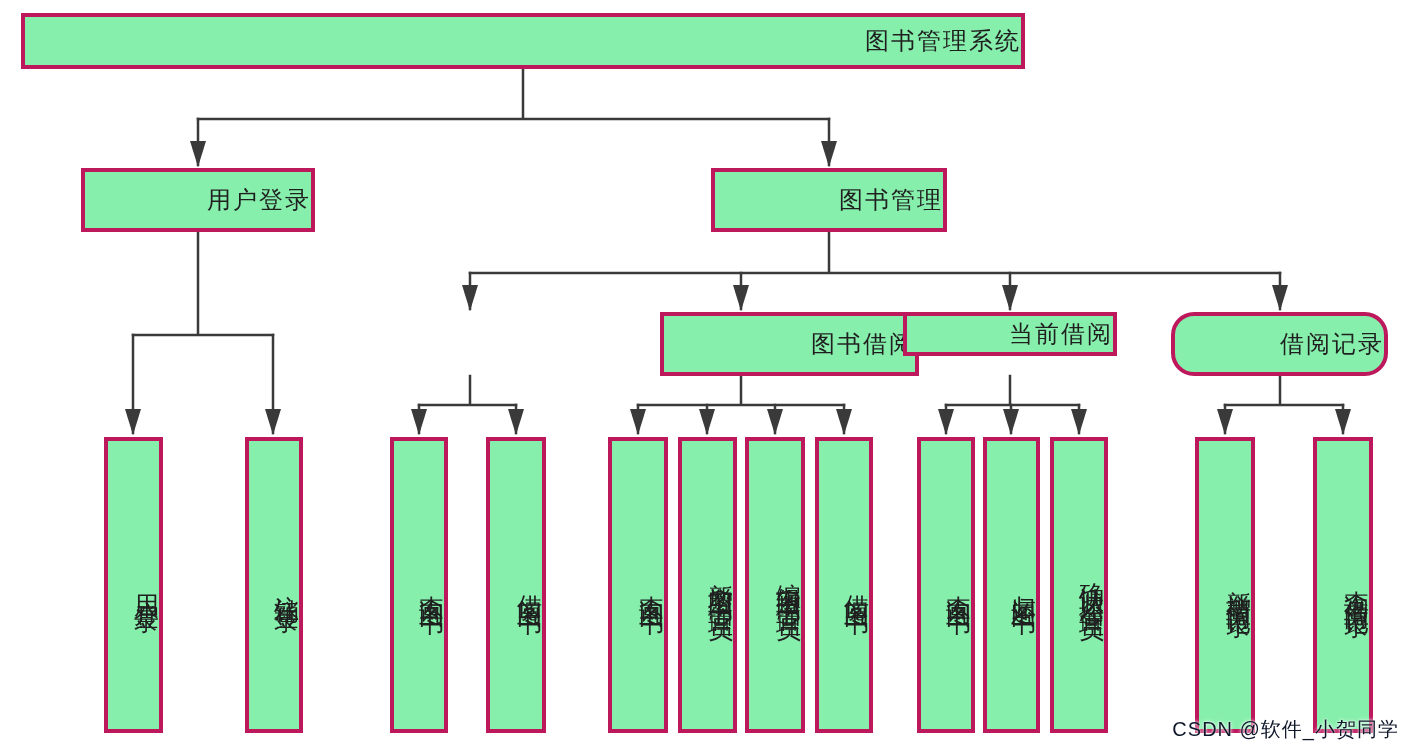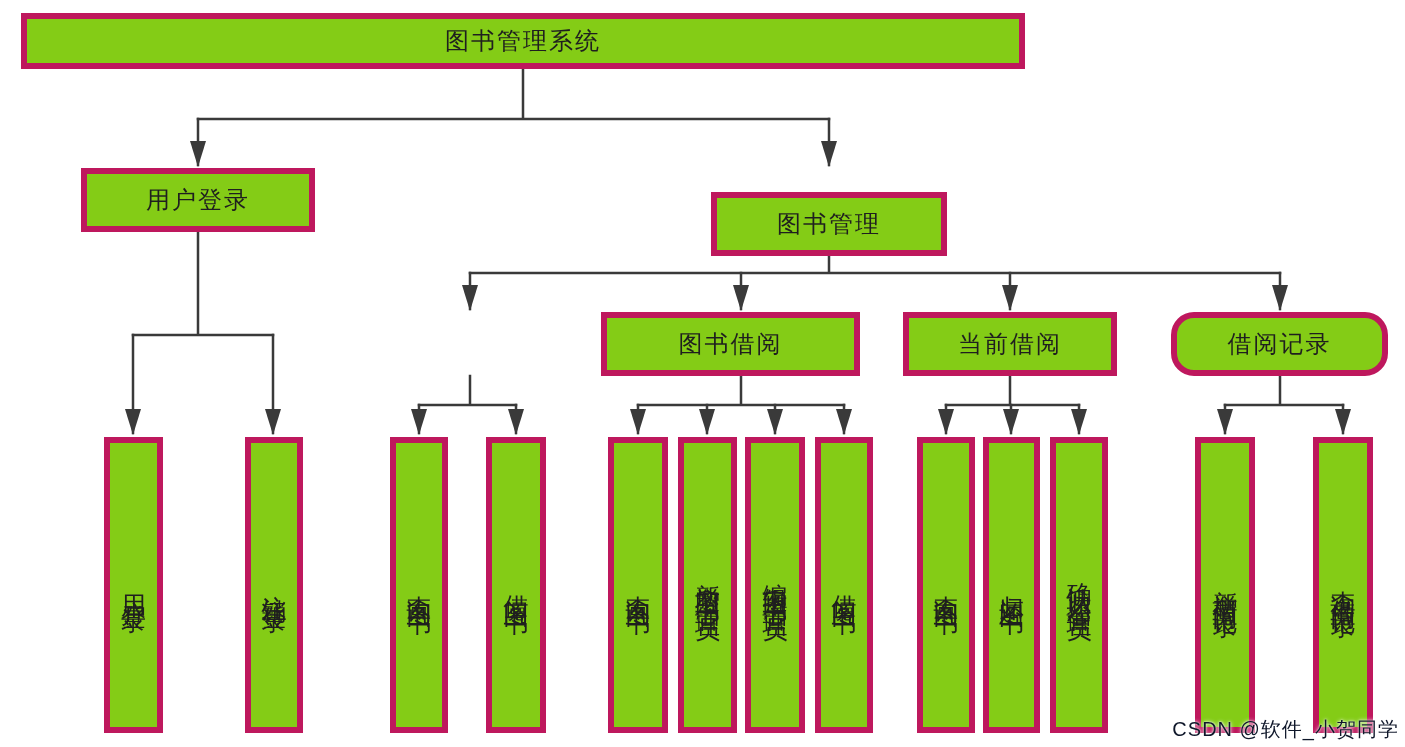--- a/index.html
+++ b/index.html
@@ -7,41 +7,41 @@
     position:relative;
     width:1405px;height:747px;
     background:#ffffff;
     font-family:"Liberation Sans","DejaVu Sans",sans-serif;
     overflow:hidden;
   }
   #wires{position:absolute;left:0;top:0;width:1405px;height:747px;}
   .node{
     position:absolute;
     box-sizing:border-box;
-    border:6px solid #be185d;
-    background:#84cc16;
-    display:flex;align-items:center;justify-content:center;
+    border:4px solid #be185d;
+    background:#86efac;
+    display:flex;align-items:center;justify-content:flex-end;
     color:#1f1f1f;
     text-align:center;
   }
   .h-node{font-size:24px;letter-spacing:2px;}
   .leaf{font-size:25px;}
   .leaf .vtext{
     writing-mode:vertical-rl;
     text-orientation:mixed;
     letter-spacing:5px;
     line-height:1;
   }
   
   #node-root        {left:21px;  top:13px;  width:1004px; height:56px;}
   #node-user-login  {left:81px;  top:168px; width:234px;  height:64px;}
-  #node-book-mgmt   {left:711px; top:168px; width:236px;  height:64px;margin-top:24px;}
+  #node-book-mgmt   {left:711px; top:168px; width:236px;  height:64px;}
   #node-new-book    {left:363px; top:312px; width:214px;  height:64px;}
-  #node-book-borrow {left:601px; top:312px; width:259px;  height:64px;}
-  #node-cur-borrow  {left:903px; top:312px; width:214px;  height:64px;}
+  #node-book-borrow {left:660px; top:312px; width:259px;  height:64px;}
+  #node-cur-borrow  {left:903px; top:312px; width:214px;  height:44px;}
   #node-rec         {left:1171px;top:312px; width:217px;  height:64px;border-radius:23px;}
   .leaf{top:437px;height:296px;}
   #leaf-a1{left:104px; width:59px;}
   #leaf-a2{left:245px; width:58px;}
   #leaf-b1{left:390px; width:58px;}
   #leaf-b2{left:486px; width:60px;}
   #leaf-c1{left:608px; width:60px;}
   #leaf-c2{left:678px; width:59px;}
   #leaf-c3{left:745px; width:60px;}
   #leaf-c4{left:815px; width:58px;}

